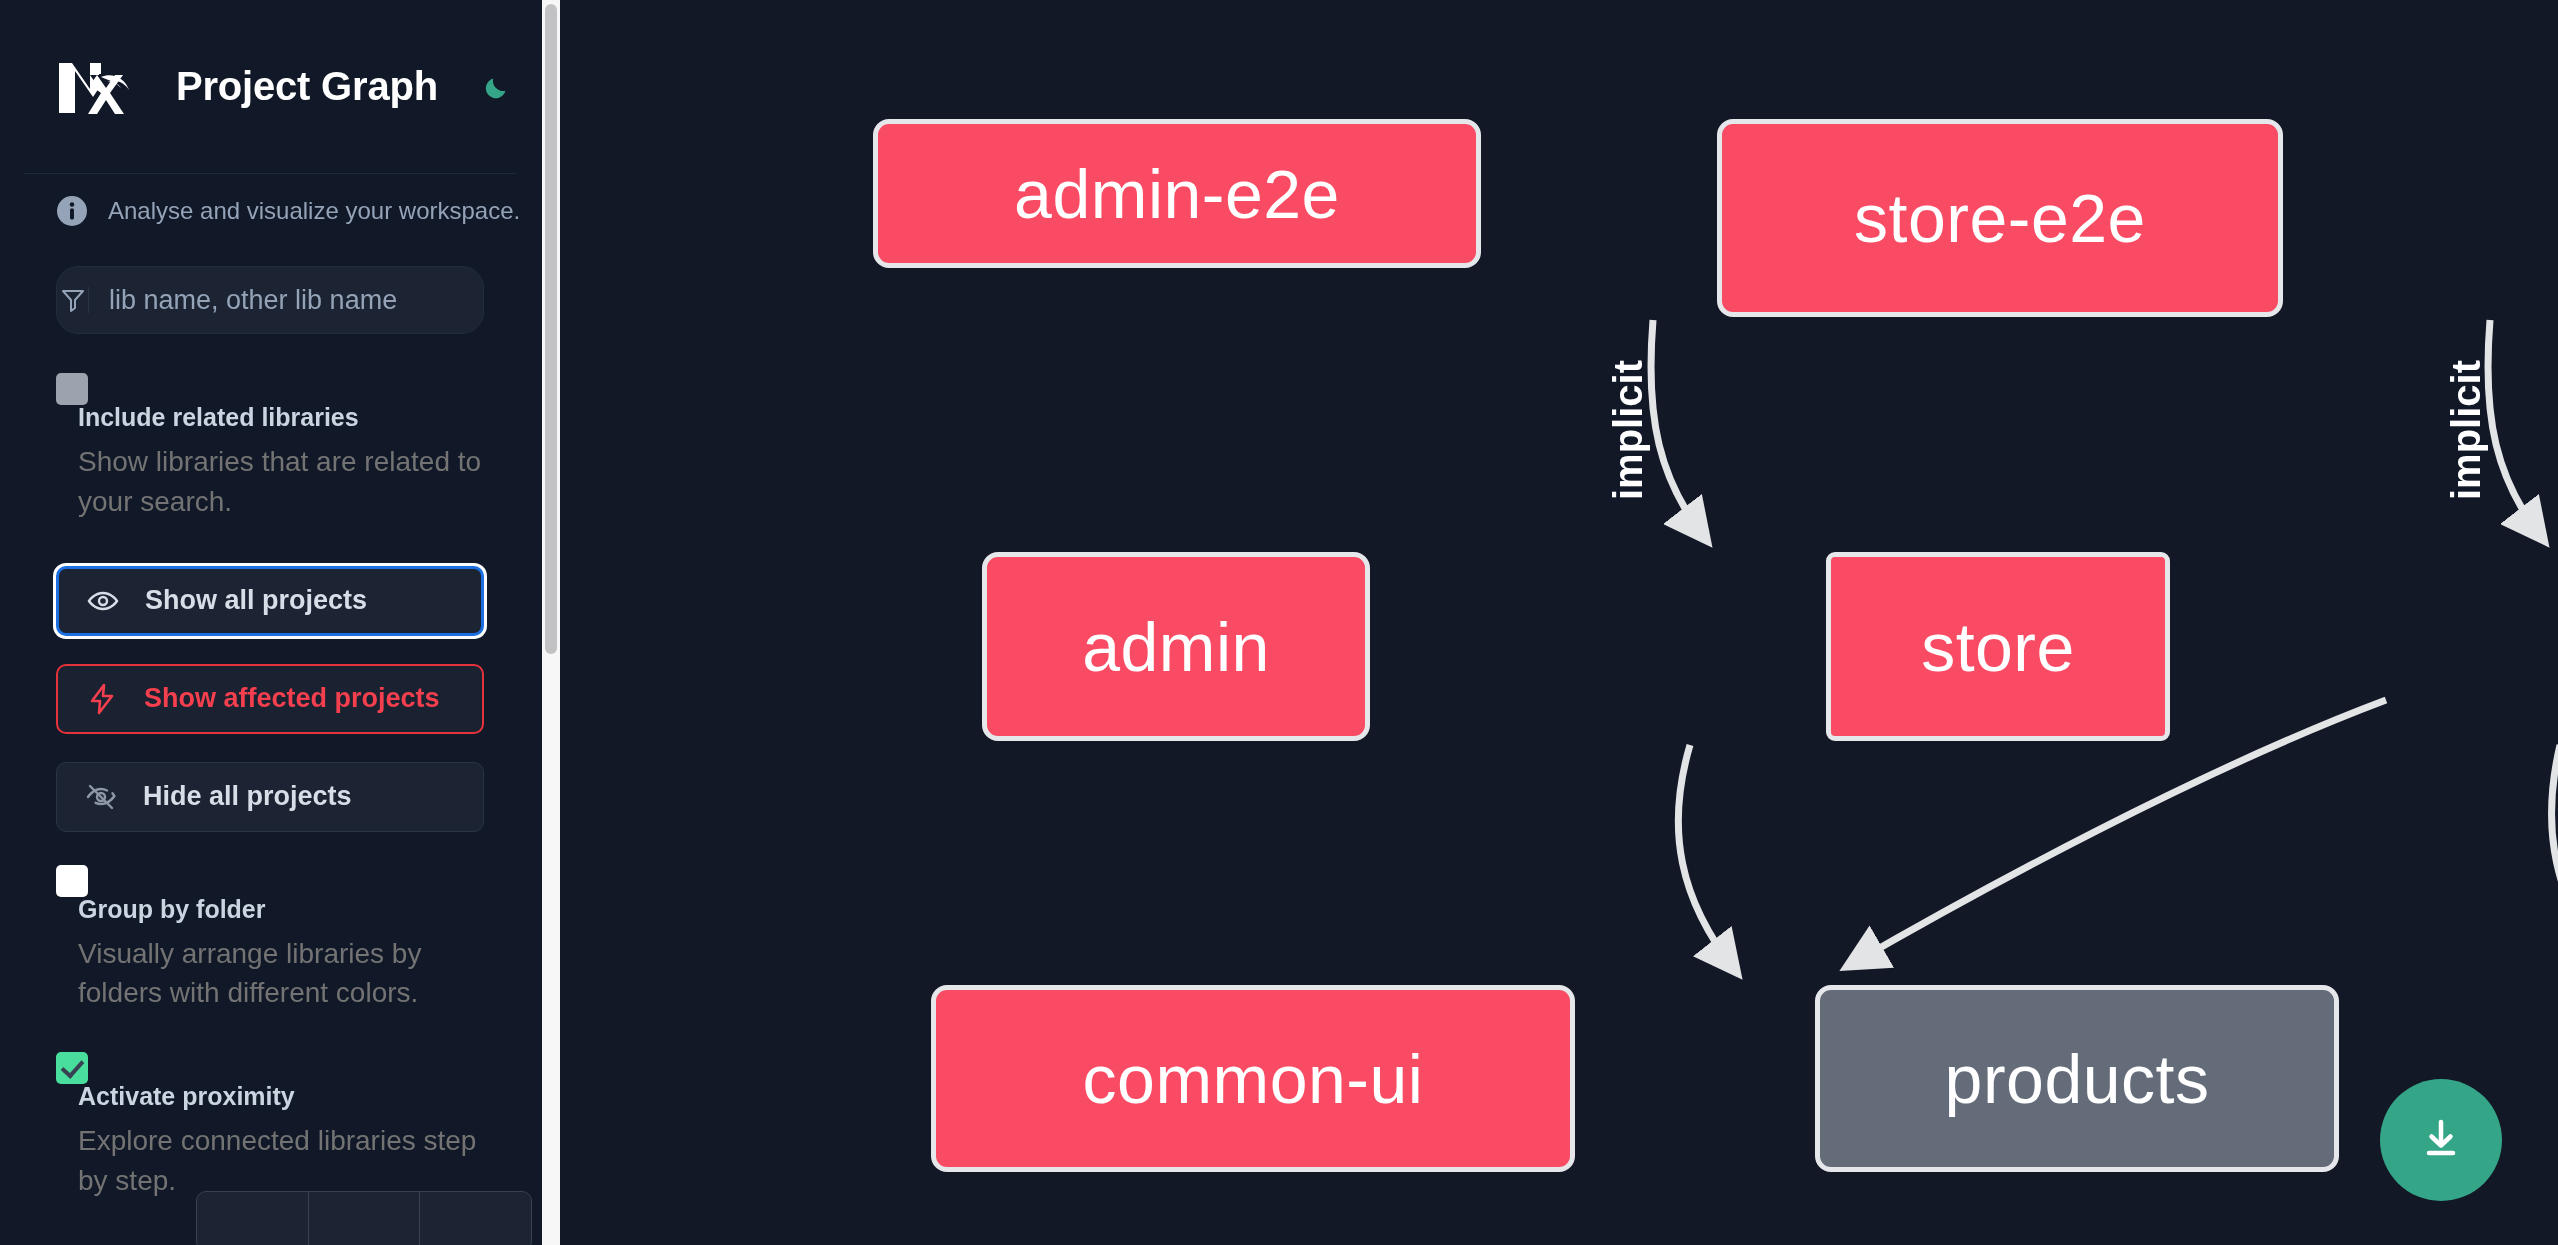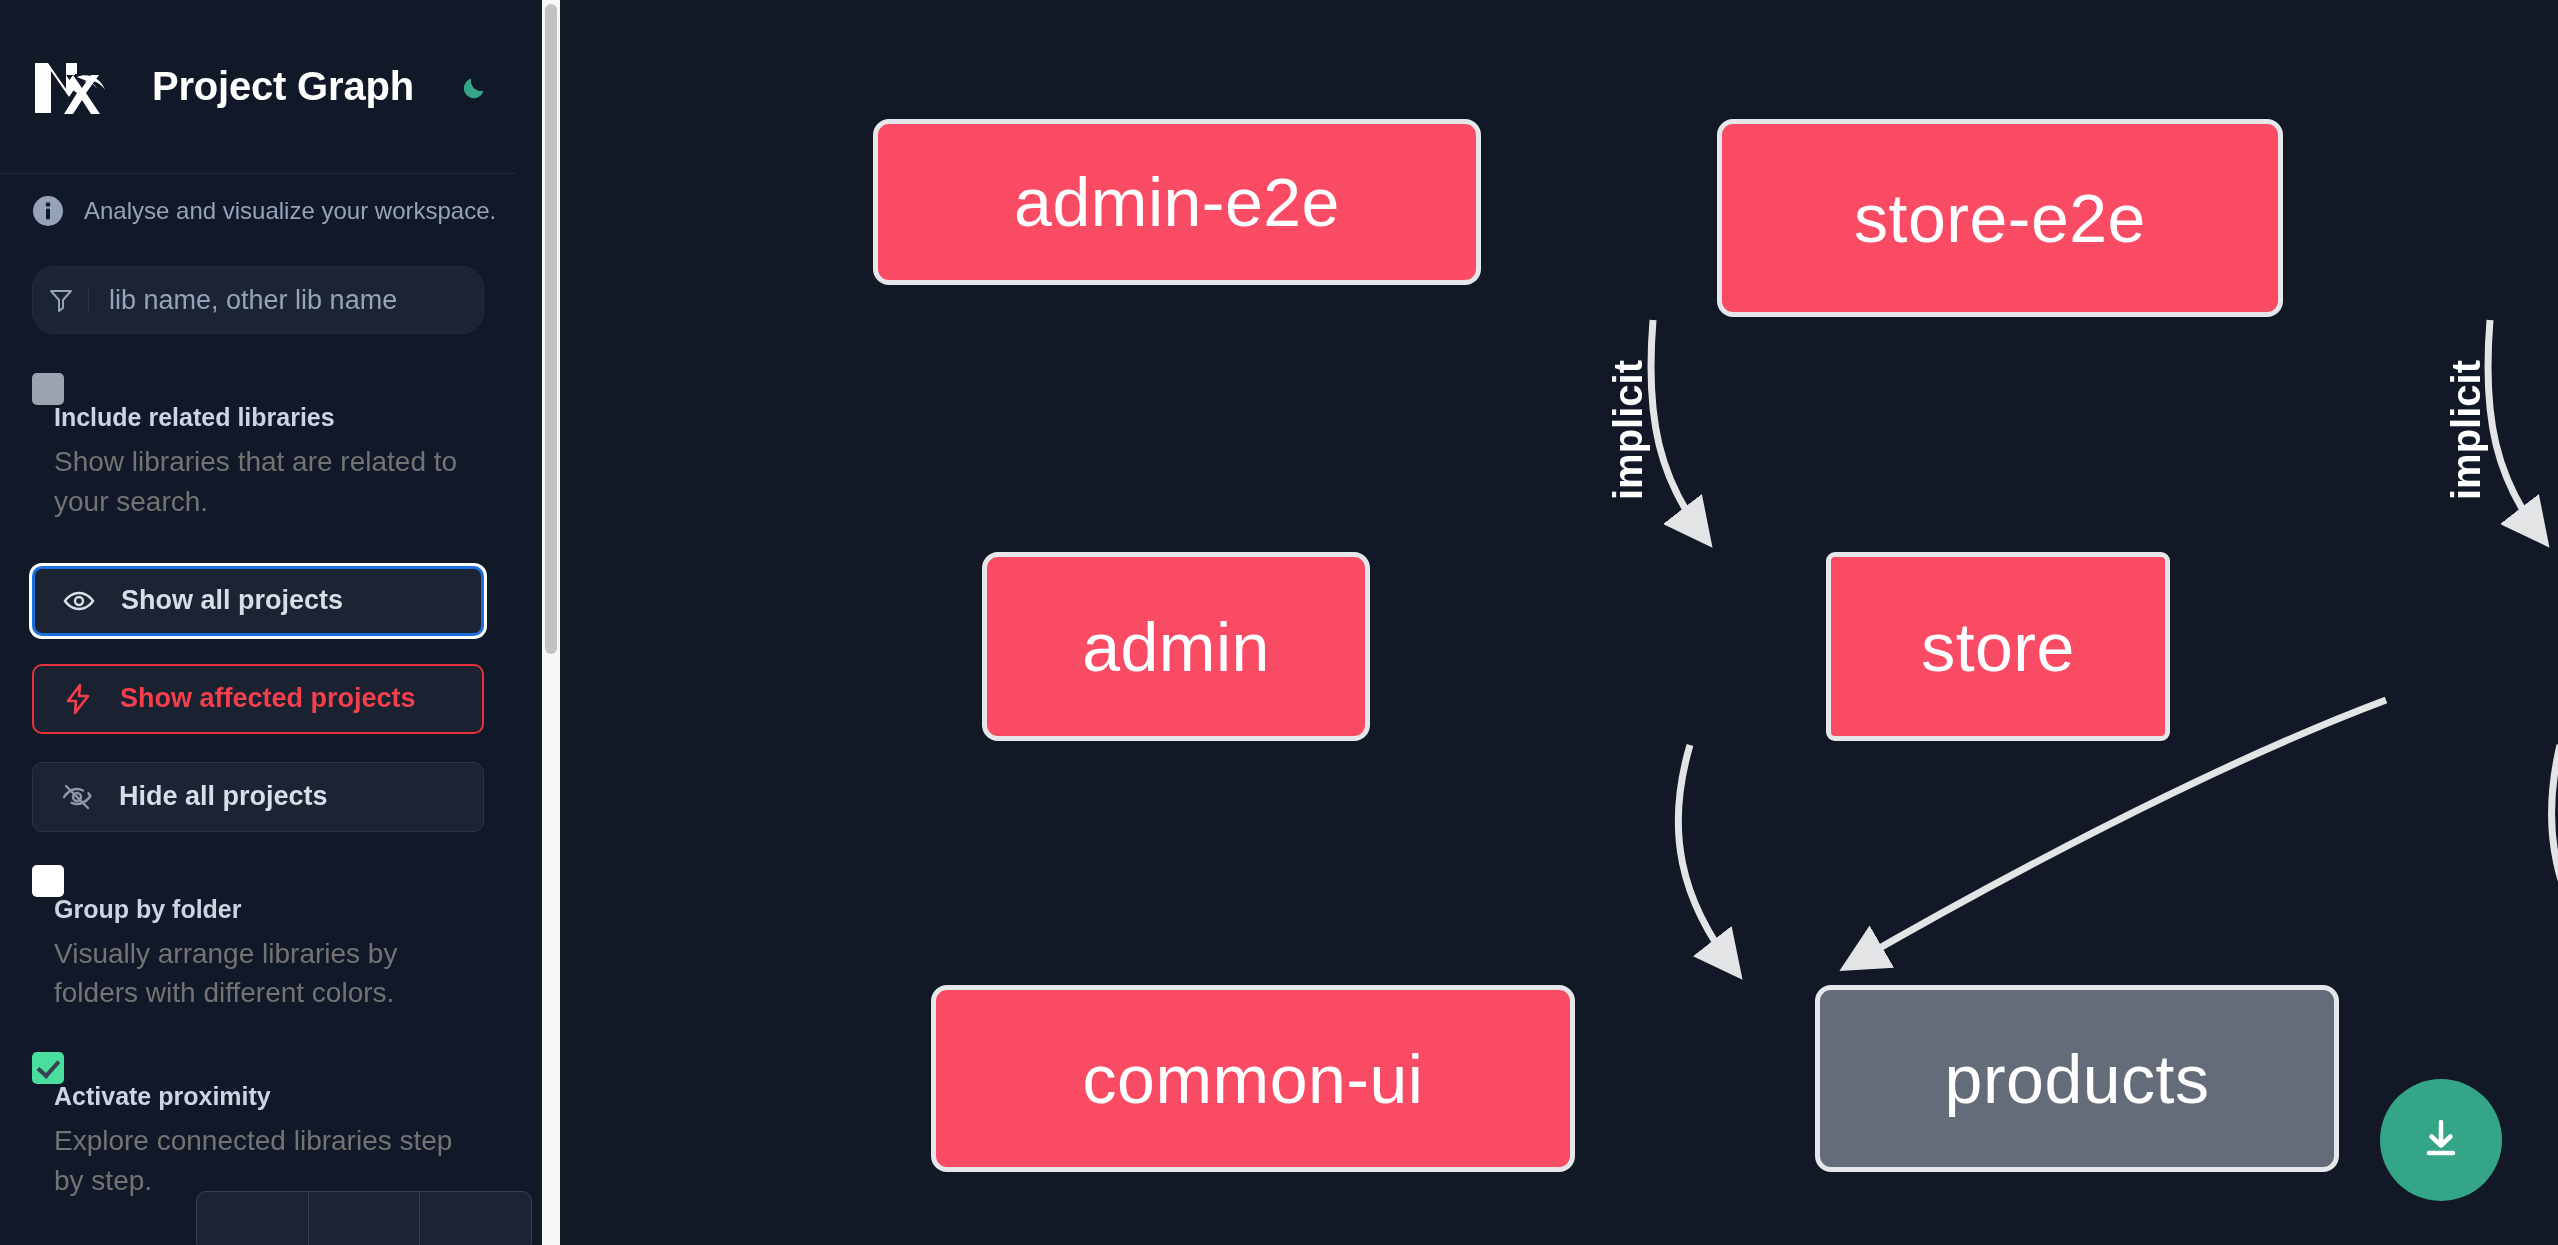--- a/index.html
+++ b/index.html
@@ -13,21 +13,21 @@
   #app { position: relative; width: 2558px; height: 1245px; display: flex; }
 
   
   #sidebar {
     position: relative;
     width: 560px; height: 1245px;
     background: #111827;
     flex: 0 0 560px;
     overflow: hidden;
   }
-  #sidebar-scroll-area { width: 516px; height: 1245px; position: relative; }
+  #sidebar-scroll-area { width: 516px; height: 1245px; position: relative; padding-left: 24px; }
 
   .sb-header {
     height: 174px;
     display: flex; align-items: center;
     padding-left: 32px;
     border-bottom: 1px solid #1F2937;
   }
   .nx-logo { width: 76px; height: 55px; flex: 0 0 76px; }
   .app-title {
     margin-left: 44px;
@@ -351,21 +351,21 @@
         <path d="M 2000 745 C 1980 830 1995 900 2048 968"></path>
       </g>
 
       <g font-family="Liberation Sans, sans-serif" font-size="40" font-weight="700" fill="#FFFFFF" stroke="#111827" stroke-width="5" paint-order="stroke" text-anchor="middle">
         <text transform="translate(1082,430) rotate(-90)">implicit</text>
         <text transform="translate(1920,430) rotate(-90)">implicit</text>
       </g>
     </svg>
 
     <div id="nodes-layer">
-        <div class="gnode" style="left: 313px; top: 119px; width: 608px; height: 166px; background: rgb(249, 75, 99);">
+        <div class="gnode" style="left: 313px; top: 119px; width: 608px; height: 149px; background: rgb(249, 75, 99);">
           <span>admin-e2e</span>
         </div>
         <div class="gnode" style="left: 1157px; top: 119px; width: 566px; height: 198px; background: rgb(249, 75, 99);">
           <span>store-e2e</span>
         </div>
         <div class="gnode" style="left: 422px; top: 552px; width: 388px; height: 189px; background: rgb(249, 75, 99);">
           <span>admin</span>
         </div>
         <div class="gnode" style="left: 1266px; top: 552px; width: 344px; height: 189px; background: rgb(249, 75, 99); border-radius: 9px;">
           <span>store</span>

